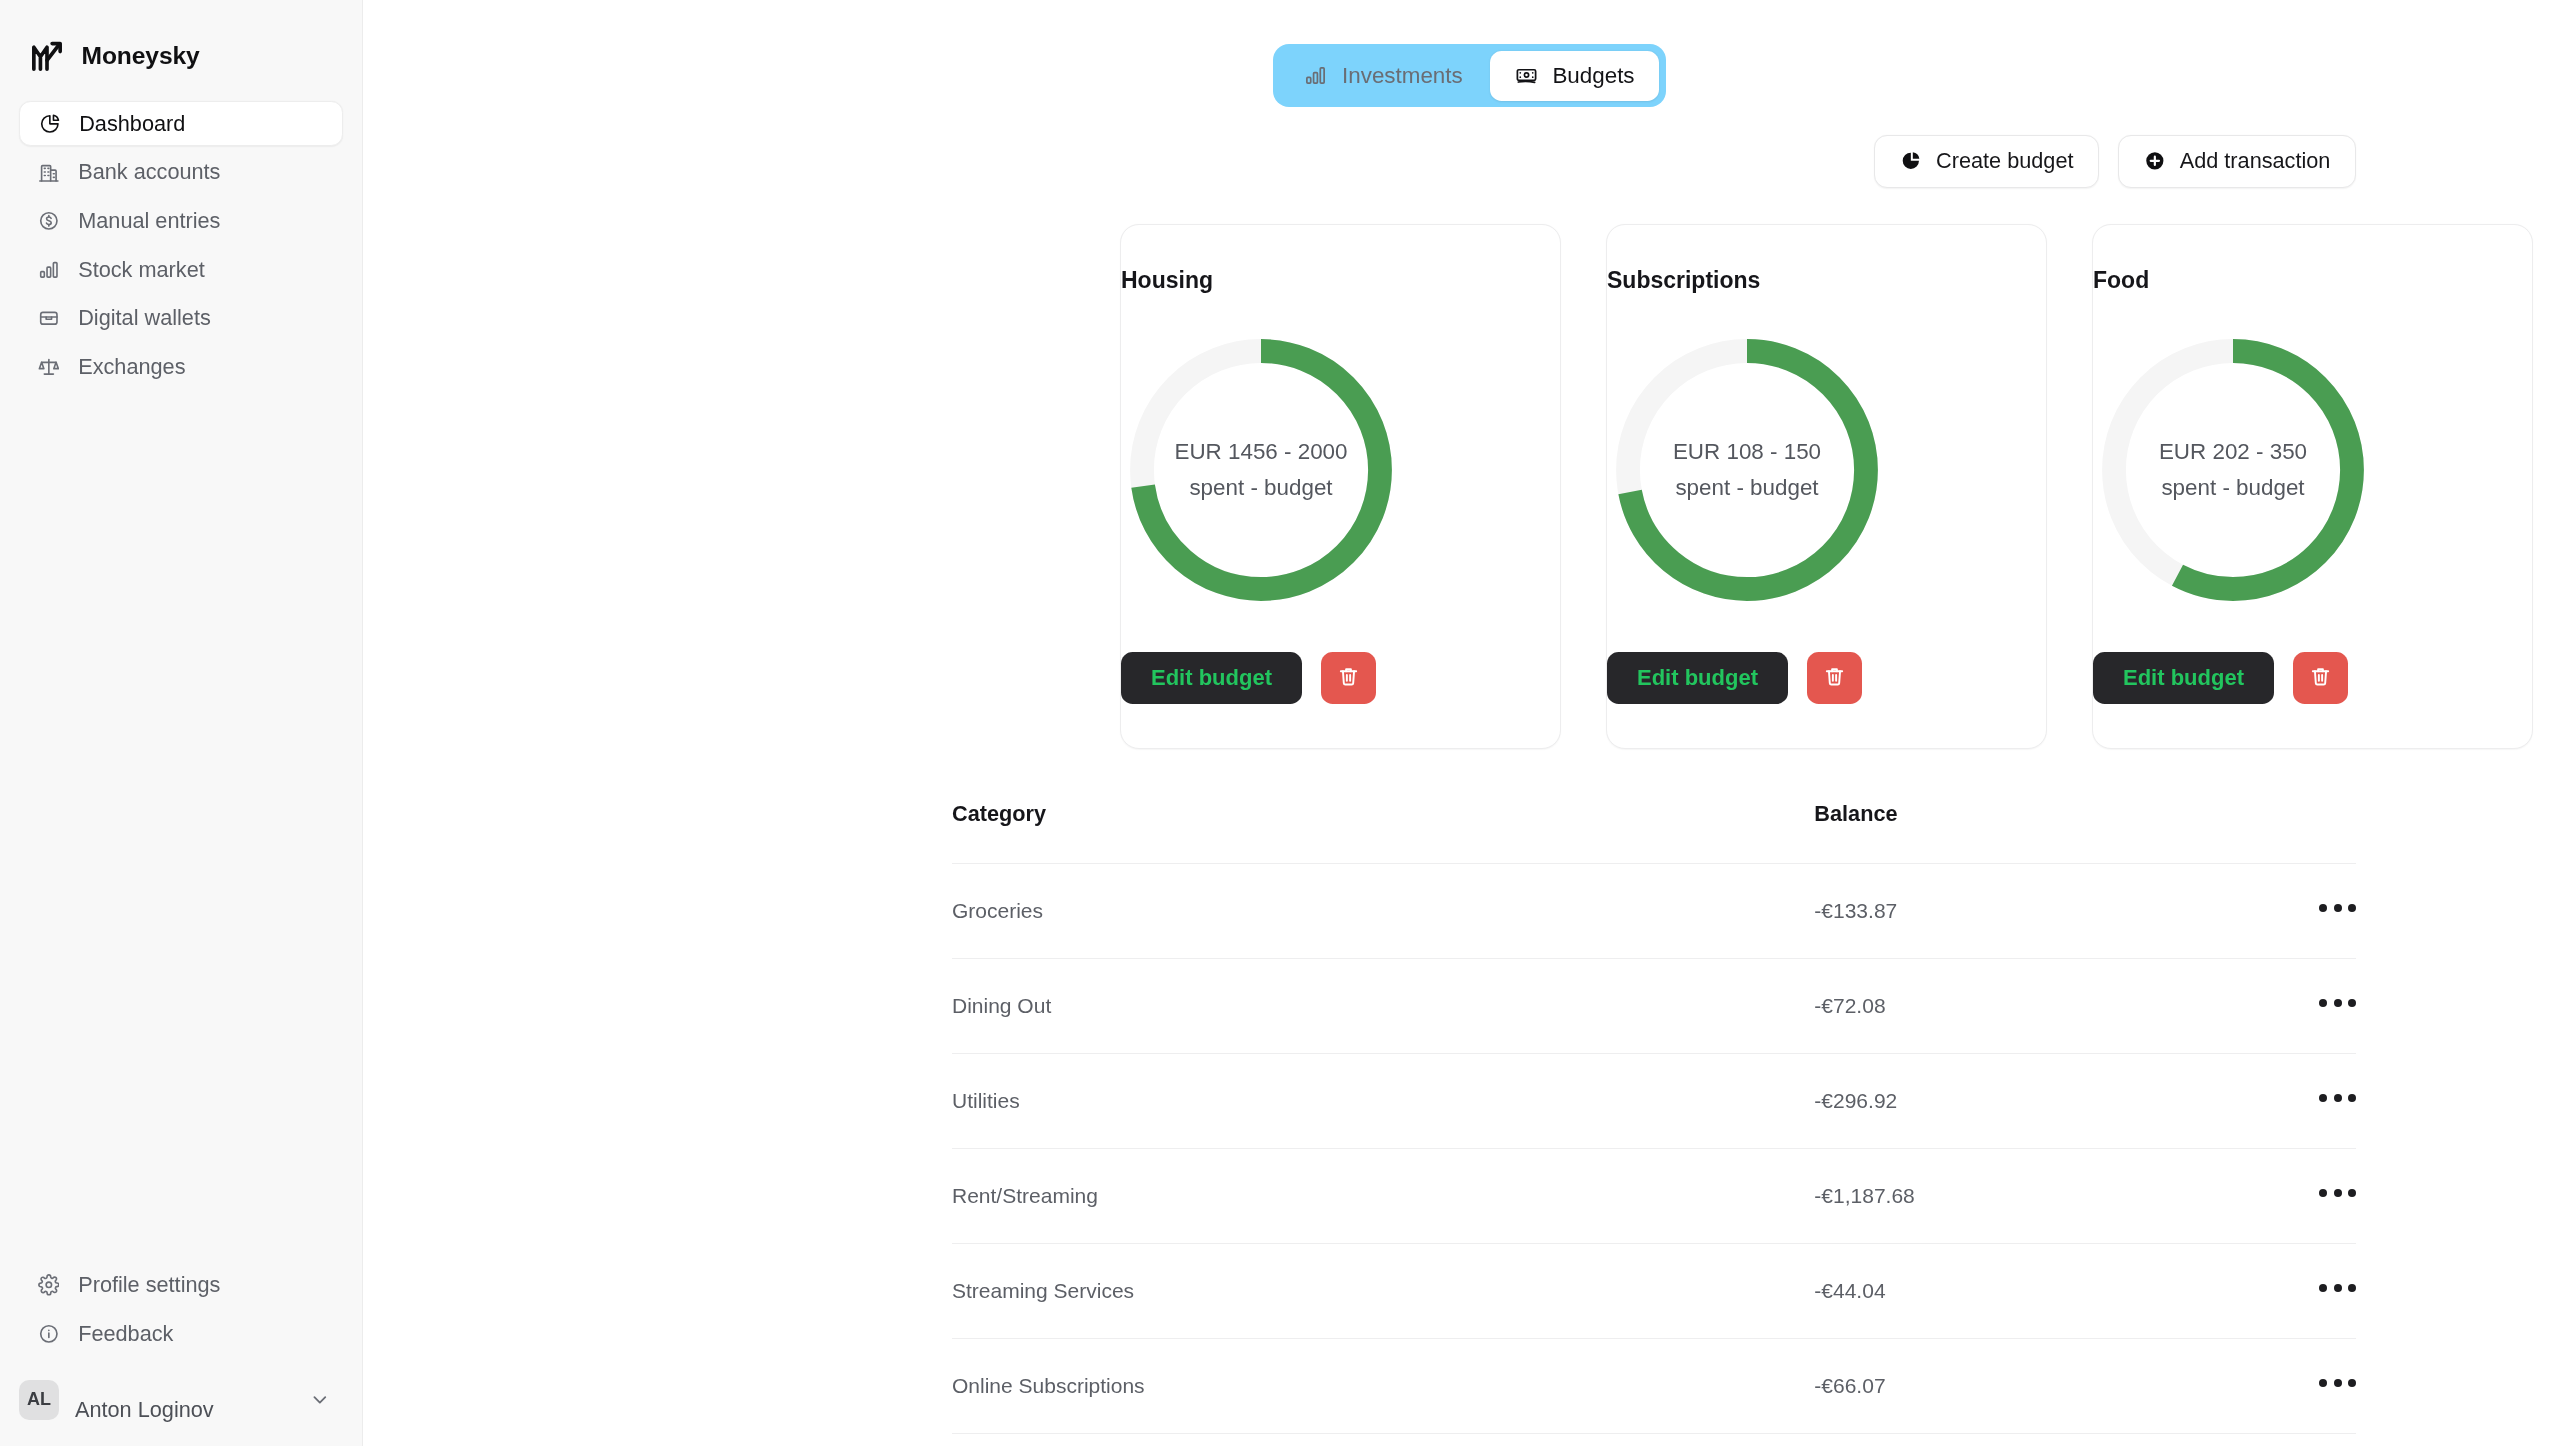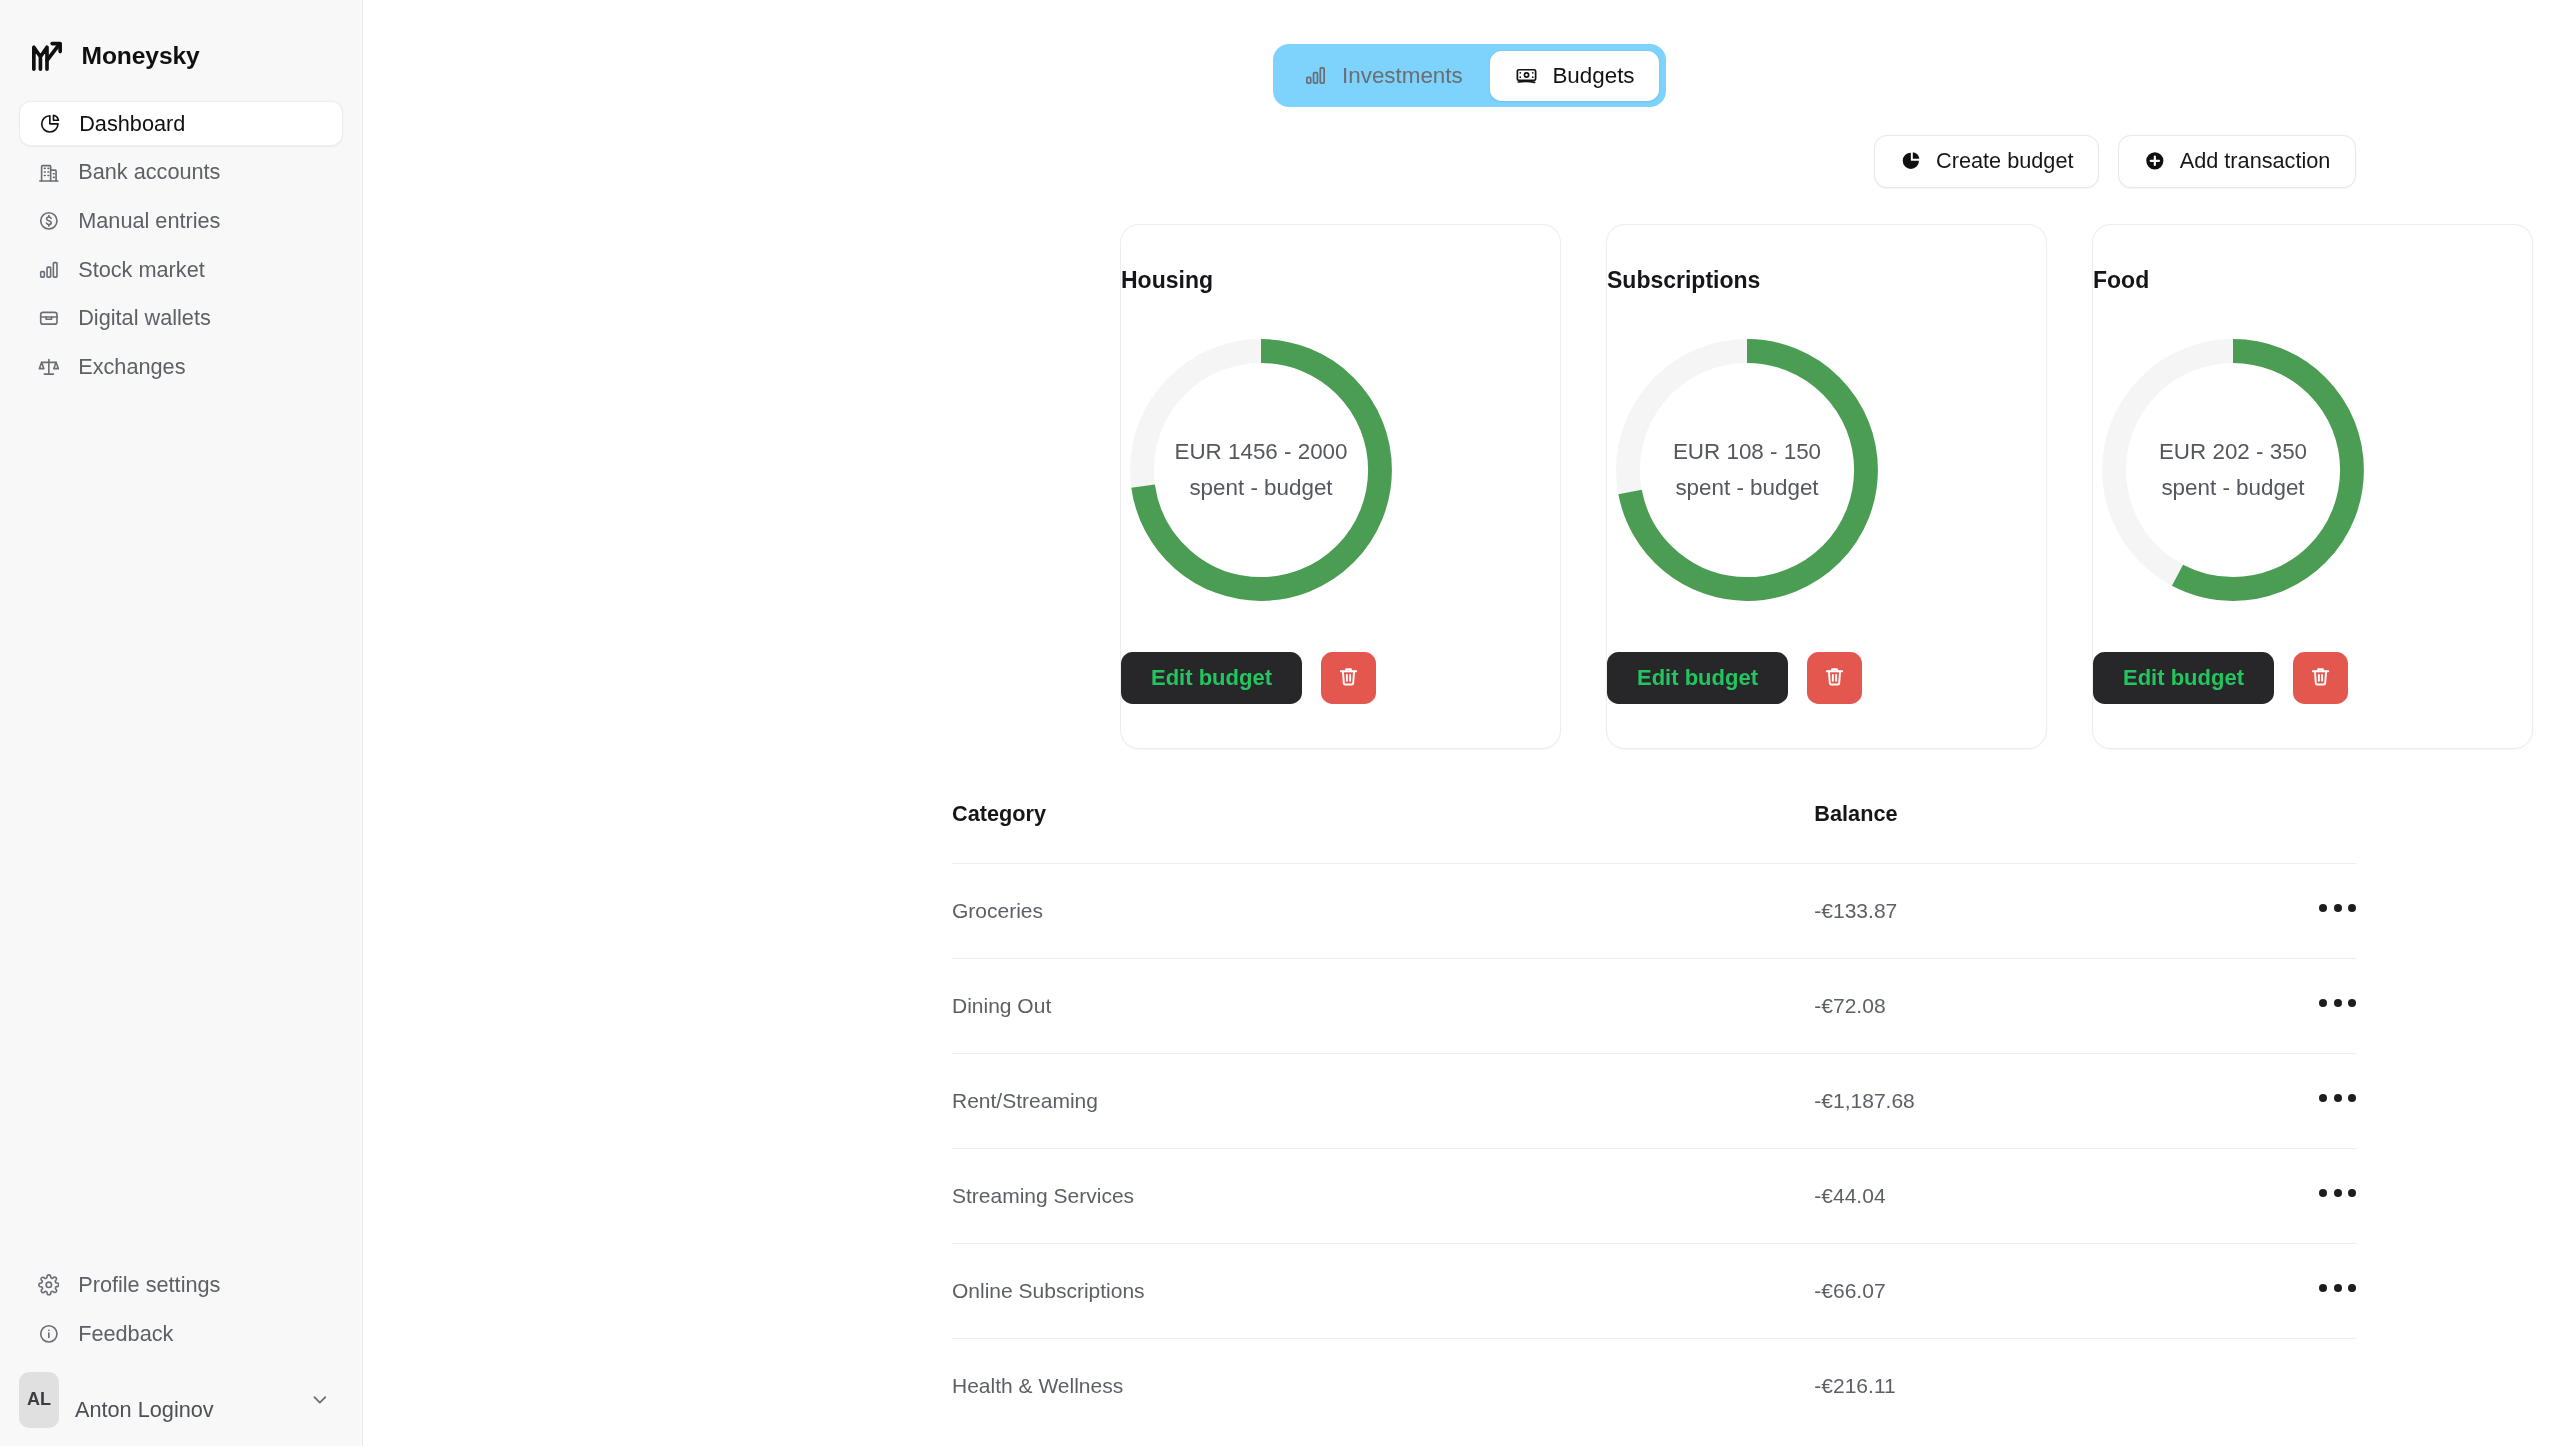--- a/index.html
+++ b/index.html
@@ -45,21 +45,21 @@
   .nav-item.active svg { stroke: #101012; }
   .nav-item svg { stroke: #6b6e76; }
 
   .sidebar-bottom { position: absolute; left: 0; bottom: 0; width: 363px; padding: 0 19px 19px 19px; }
   .account-row {
     display: flex; align-items: center; gap: 16px;
     height: 55px; padding: 0 13px 0 0; margin-top: 16px;
     cursor: pointer;
   }
   .avatar {
-    width: 40px; height: 56px; flex: 0 0 40px;
+    width: 40px; height: 40px; flex: 0 0 40px;
     border-radius: 10px; background: #e0e0e1;
     display: flex; align-items: center; justify-content: center;
     font-size: 18px; font-weight: 600; color: #3b3d42;
   }
   .account-name { font-size: 21.7px; color: #4c4f56; flex: 1; margin-top: 20px; }
   .chev { width: 21.7px; height: 21.7px; }
 
   
   #main { flex: 1; position: relative; height: 1446px; }
 
@@ -417,20 +417,29 @@
             <tr>
               <td class="col-cat">Dining Out</td>
               <td class="col-bal">-€72.08</td>
               <td class="cell-act"><span class="dots">
                   <i></i>
                   <i></i>
                   <i></i>
                 </span></td>
             </tr>
             <tr>
+              <td class="col-cat">Utilities</td>
+              <td class="col-bal">-€296.92</td>
+              <td class="cell-act"><span class="dots">
+                  <i></i>
+                  <i></i>
+                  <i></i>
+                </span></td>
+            </tr>
+            <tr>
               <td class="col-cat">Rent/Streaming</td>
               <td class="col-bal">-€1,187.68</td>
               <td class="cell-act"><span class="dots">
                   <i></i>
                   <i></i>
                   <i></i>
                 </span></td>
             </tr>
             <tr>
               <td class="col-cat">Streaming Services</td>

